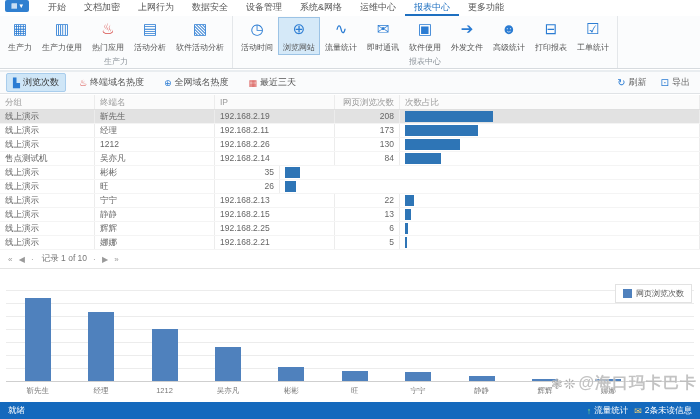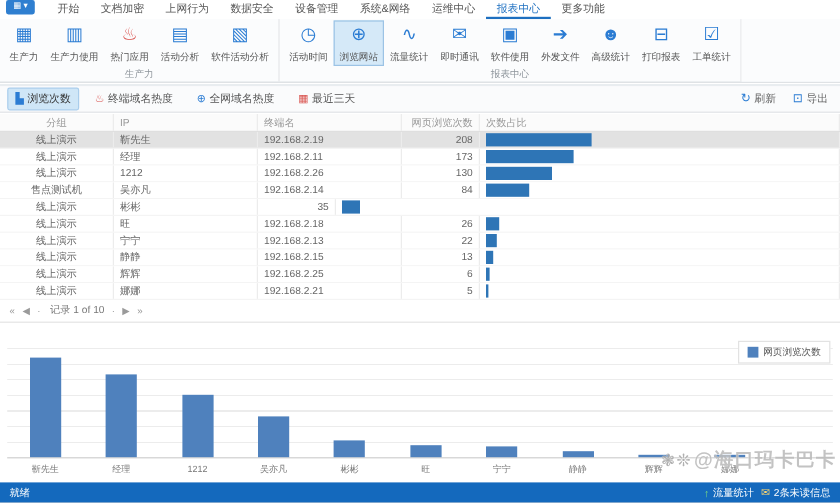--- a/index.html
+++ b/index.html
@@ -31,21 +31,21 @@
   .tab-btn .icon { font-size:9px; }
   .tb-spacer { flex:1; }
   .action-btn { display:flex; align-items:center; gap:3px; font-size:9px; color:#666; cursor:pointer; padding:2px 4px; }
   .action-btn .icon { color:#2b7cd3; font-size:10px; }
 
   
   .table { position:absolute; top:95px; left:0; right:0; }
   .thead { display:flex; height:15px; background:#fbfbfb; border-bottom:1px solid #dfdfdf; color:#999; font-size:8.5px; }
   .thead .cell { line-height:14px; }
   .cell { padding:0 5px; border-right:1px solid #ececec; overflow:hidden; white-space:nowrap; }
-  .col-group { width:95px;text-align:center; }
+  .col-group { width:95px; }
   .col-name  { width:120px; }
   .col-ip    { width:120px; }
   .col-count { width:65px; text-align:right; }
   .col-ratio { flex:1; }
   .trow { display:flex; height:14px; line-height:13px; font-size:8.5px; color:#666; border-bottom:1px solid #f4f4f4; background:#fff; cursor:pointer; }
   .trow.selected { background:#e2e2e2; }
   .ratio-bar { height:11px; margin-top:1px; background:#2e75b6; }
 
   
   .pagination { position:absolute; top:253px; left:8px; display:flex; align-items:center; gap:6px; color:#9a9a9a; font-size:8.5px; }
@@ -196,22 +196,22 @@
     </div>
     <div class="action-btn">
       <span class="icon">⊡</span>
       <span>导出</span>
     </div>
   </div>
 
   <div class="table">
     <div class="thead" id="thead">
         <div class="cell col-group">分组</div>
+        <div class="cell col-name">终端名</div>
         <div class="cell col-ip">IP</div>
-        <div class="cell col-name">终端名</div>
         <div class="cell col-count">网页浏览次数</div>
         <div class="cell col-ratio">次数占比</div>
       </div>
     <div id="tbody">
         <div class="trow selected">
           <div class="cell col-group">线上演示</div>
           <div class="cell col-name">靳先生</div>
           <div class="cell col-ip">192.168.2.19</div>
           <div class="cell col-count">208</div>
           <div class="cell col-ratio">
@@ -249,21 +249,20 @@
           <div class="cell col-group">线上演示</div>
           <div class="cell col-name">彬彬</div>
           <div class="cell col-count">35</div>
           <div class="cell col-ratio">
             <div class="ratio-bar" style="background: rgb(46, 117, 182); width: 15px;"></div>
           </div>
         </div>
         <div class="trow">
           <div class="cell col-group">线上演示</div>
           <div class="cell col-name">旺</div>
-          <div class="cell col-ip">192.168.2.18</div>
           <div class="cell col-count">26</div>
           <div class="cell col-ratio">
             <div class="ratio-bar" style="background: rgb(46, 117, 182); width: 11px;"></div>
           </div>
         </div>
         <div class="trow">
           <div class="cell col-group">线上演示</div>
           <div class="cell col-name">宁宁</div>
           <div class="cell col-ip">192.168.2.13</div>
           <div class="cell col-count">22</div>

